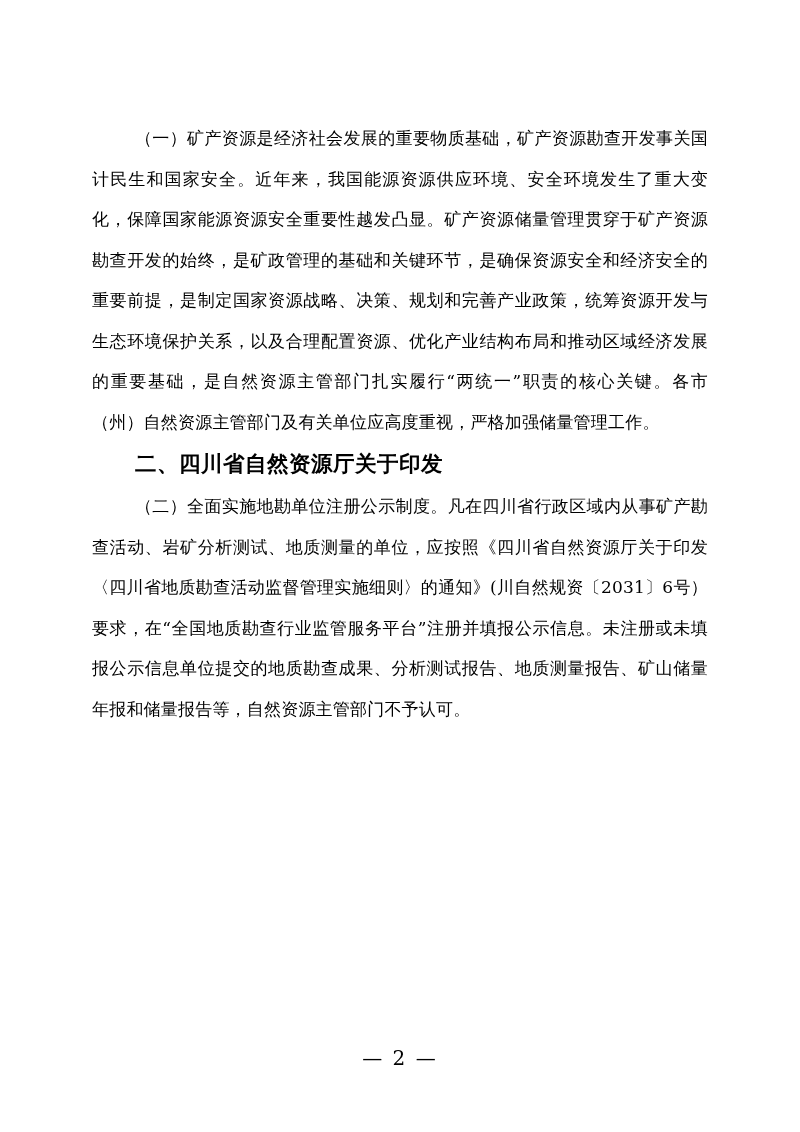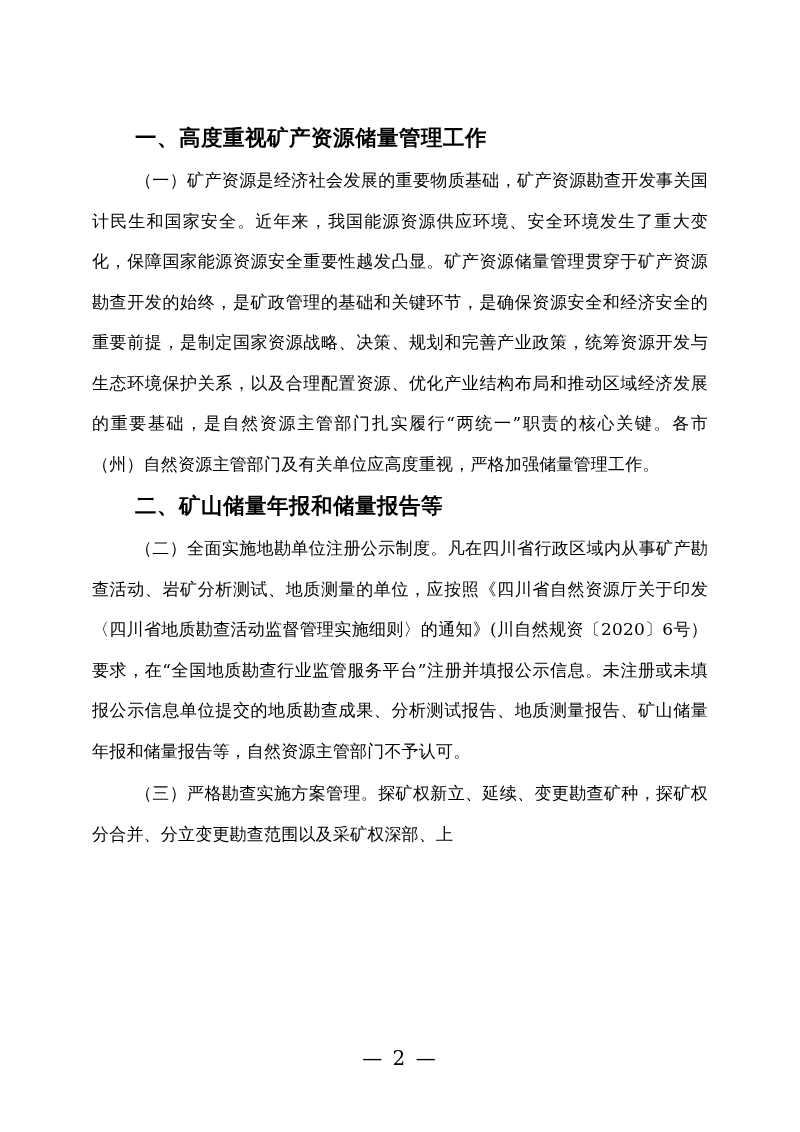--- a/index.html
+++ b/index.html
@@ -52,26 +52,24 @@
     font-size: 20px;
     letter-spacing: 2px;
   }
 </style>
 </head>
 <body>
 
 <div class="page">
   <div class="doc-body">
 
-    <h2 class="section-heading">一、高度重视矿产资源储量管理工作</h2>
 
     <p class="para">（一）矿产资源是经济社会发展的重要物质基础，矿产资源勘查开发事关国计民生和国家安全。近年来，我国能源资源供应环境、安全环境发生了重大变化，保障国家能源资源安全重要性越发凸显。矿产资源储量管理贯穿于矿产资源勘查开发的始终，是矿政管理的基础和关键环节，是确保资源安全和经济安全的重要前提，是制定国家资源战略、决策、规划和完善产业政策，统筹资源开发与生态环境保护关系，以及合理配置资源、优化产业结构布局和推动区域经济发展的重要基础，是自然资源主管部门扎实履行“两统一”职责的核心关键。各市（州）自然资源主管部门及有关单位应高度重视，严格加强储量管理工作。</p>
 
-    <h2 class="section-heading">二、矿山储量年报和储量报告等</h2>
+    <h2 class="section-heading">二、四川省自然资源厅关于印发</h2>
 
-    <p class="para">（二）全面实施地勘单位注册公示制度。凡在四川省行政区域内从事矿产勘查活动、岩矿分析测试、地质测量的单位，应按照《四川省自然资源厅关于印发〈四川省地质勘查活动监督管理实施细则〉的通知》(川自然规资〔2020〕6号）要求，在“全国地质勘查行业监管服务平台”注册并填报公示信息。未注册或未填报公示信息单位提交的地质勘查成果、分析测试报告、地质测量报告、矿山储量年报和储量报告等，自然资源主管部门不予认可。</p>
+    <p class="para">（二）全面实施地勘单位注册公示制度。凡在四川省行政区域内从事矿产勘查活动、岩矿分析测试、地质测量的单位，应按照《四川省自然资源厅关于印发〈四川省地质勘查活动监督管理实施细则〉的通知》(川自然规资〔2031〕6号）要求，在“全国地质勘查行业监管服务平台”注册并填报公示信息。未注册或未填报公示信息单位提交的地质勘查成果、分析测试报告、地质测量报告、矿山储量年报和储量报告等，自然资源主管部门不予认可。</p>
 
-    <p class="para">（三）严格勘查实施方案管理。探矿权新立、延续、变更勘查矿种，探矿权分合并、分立变更勘查范围以及采矿权深部、上</p>
 
   </div>
 
   <div class="page-number">— 2 —</div>
 </div>
 
 </body></html>

